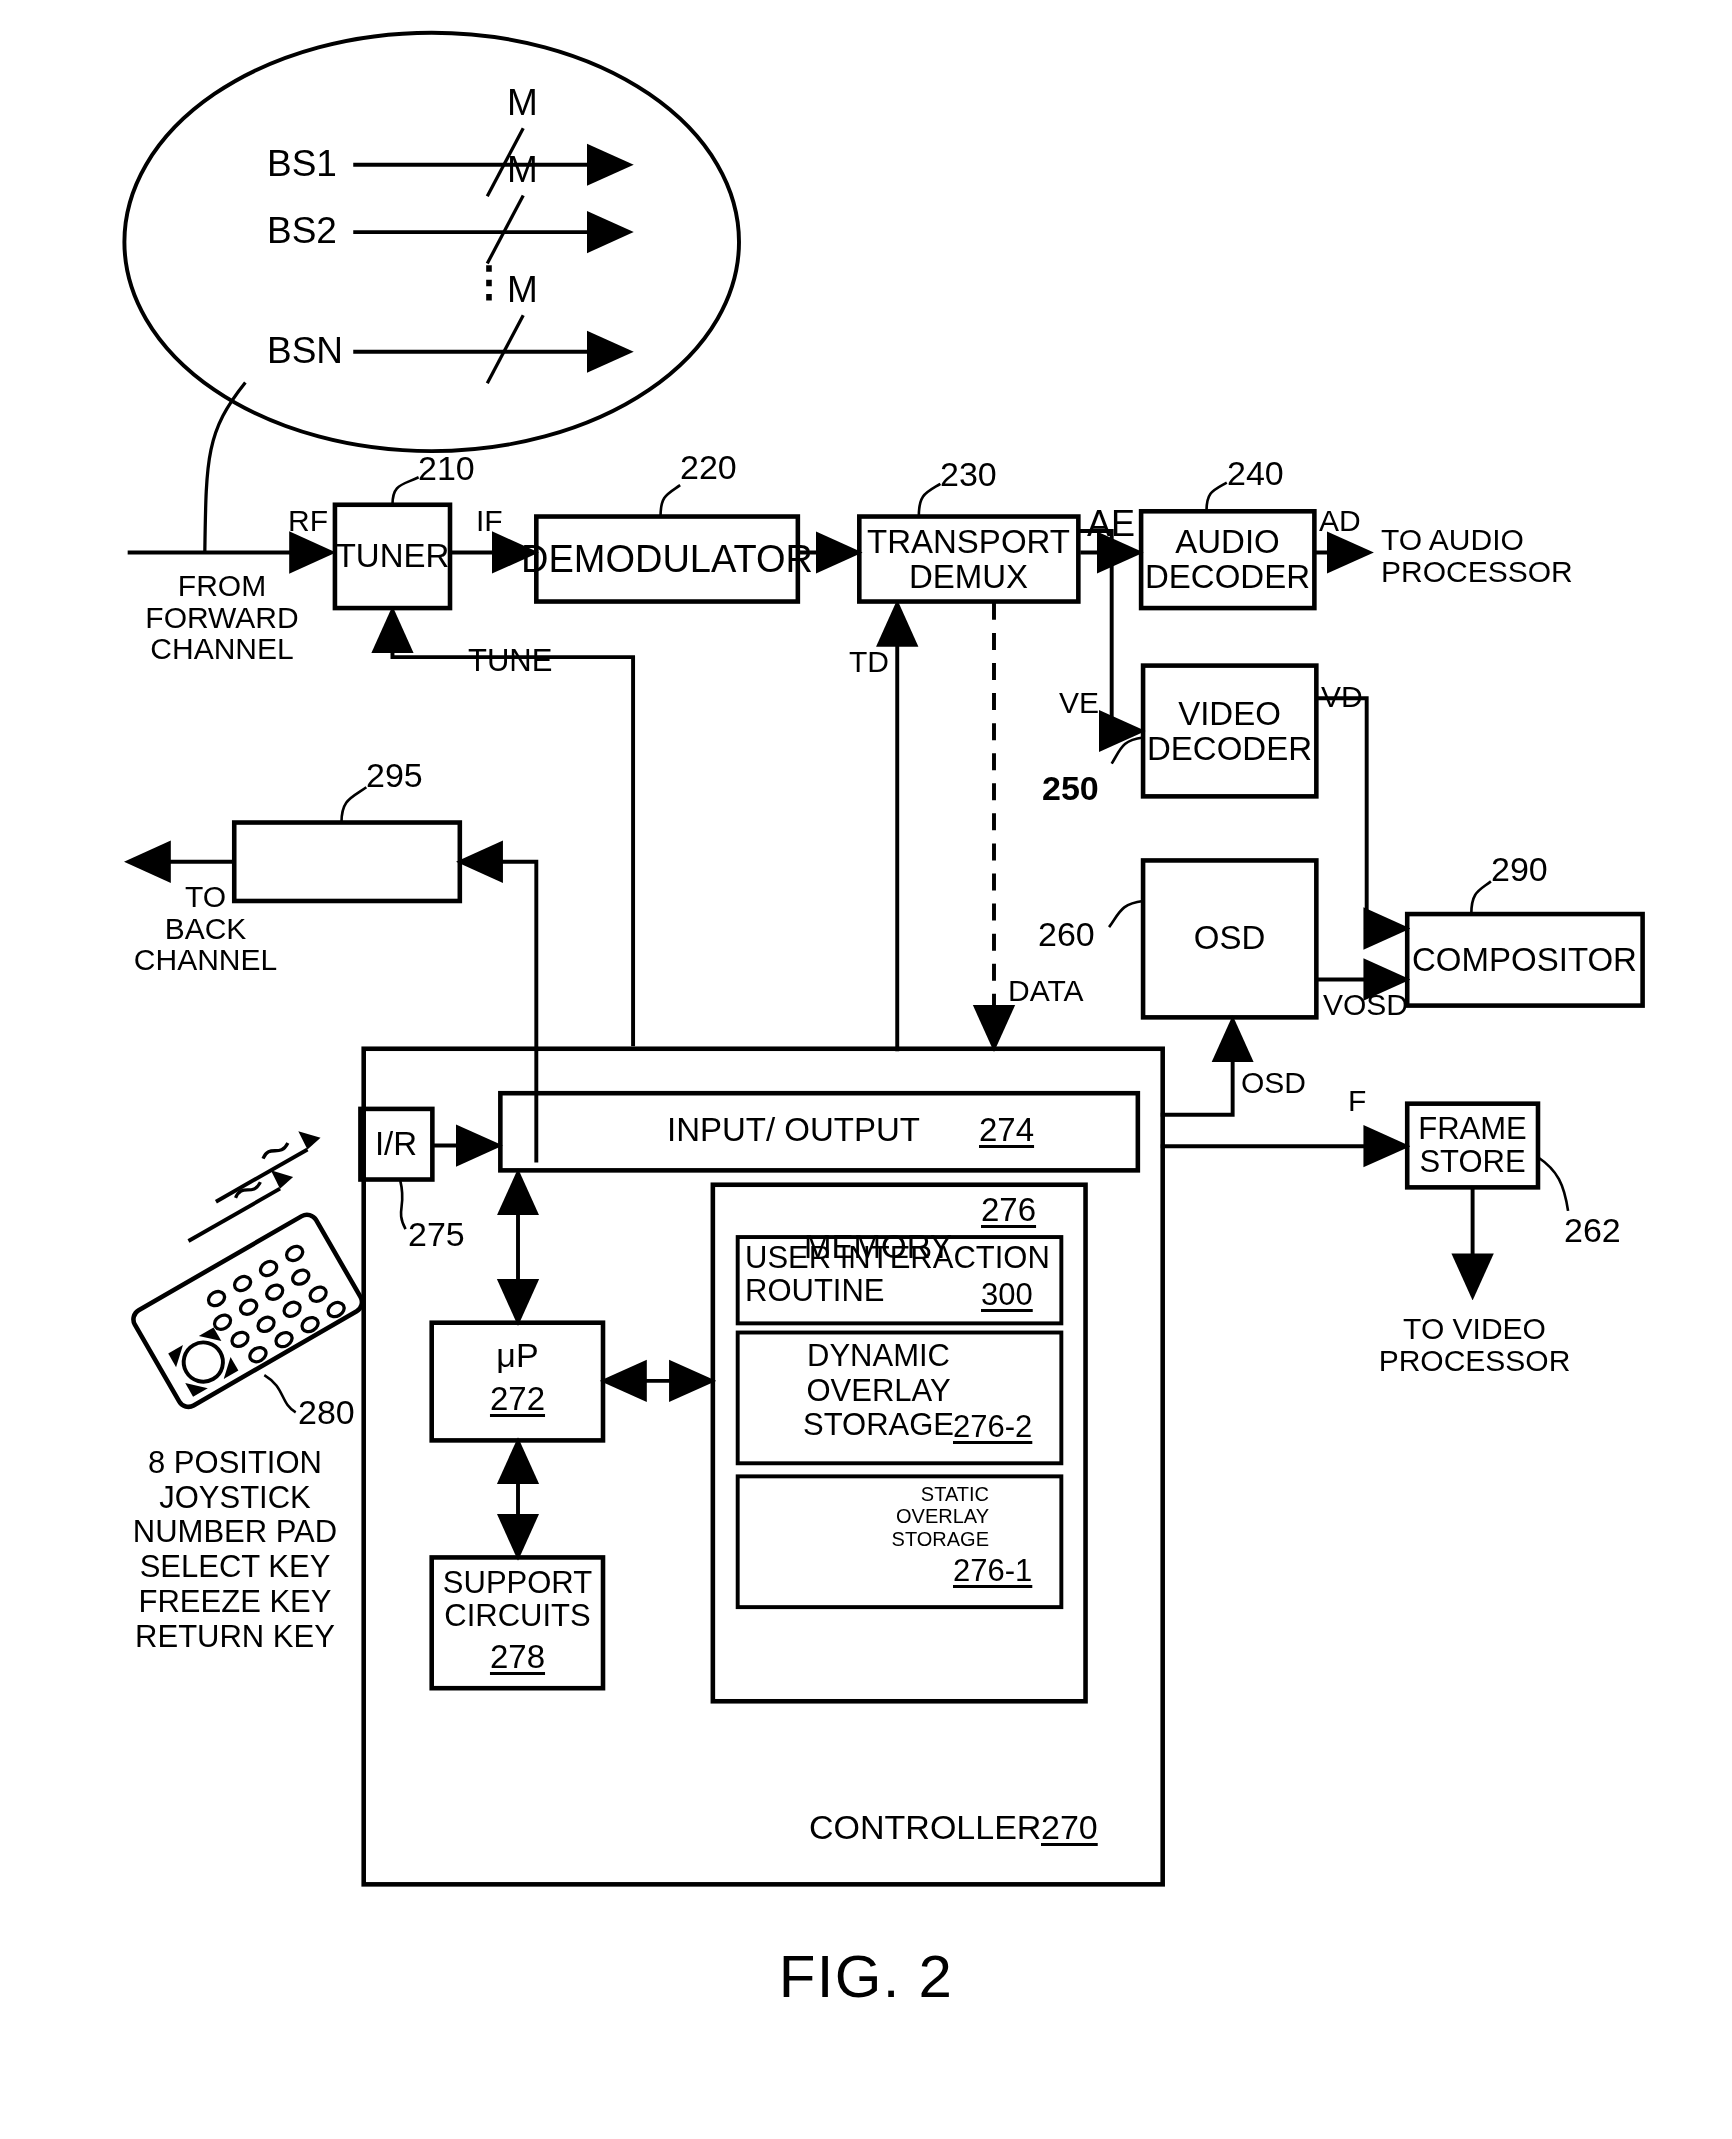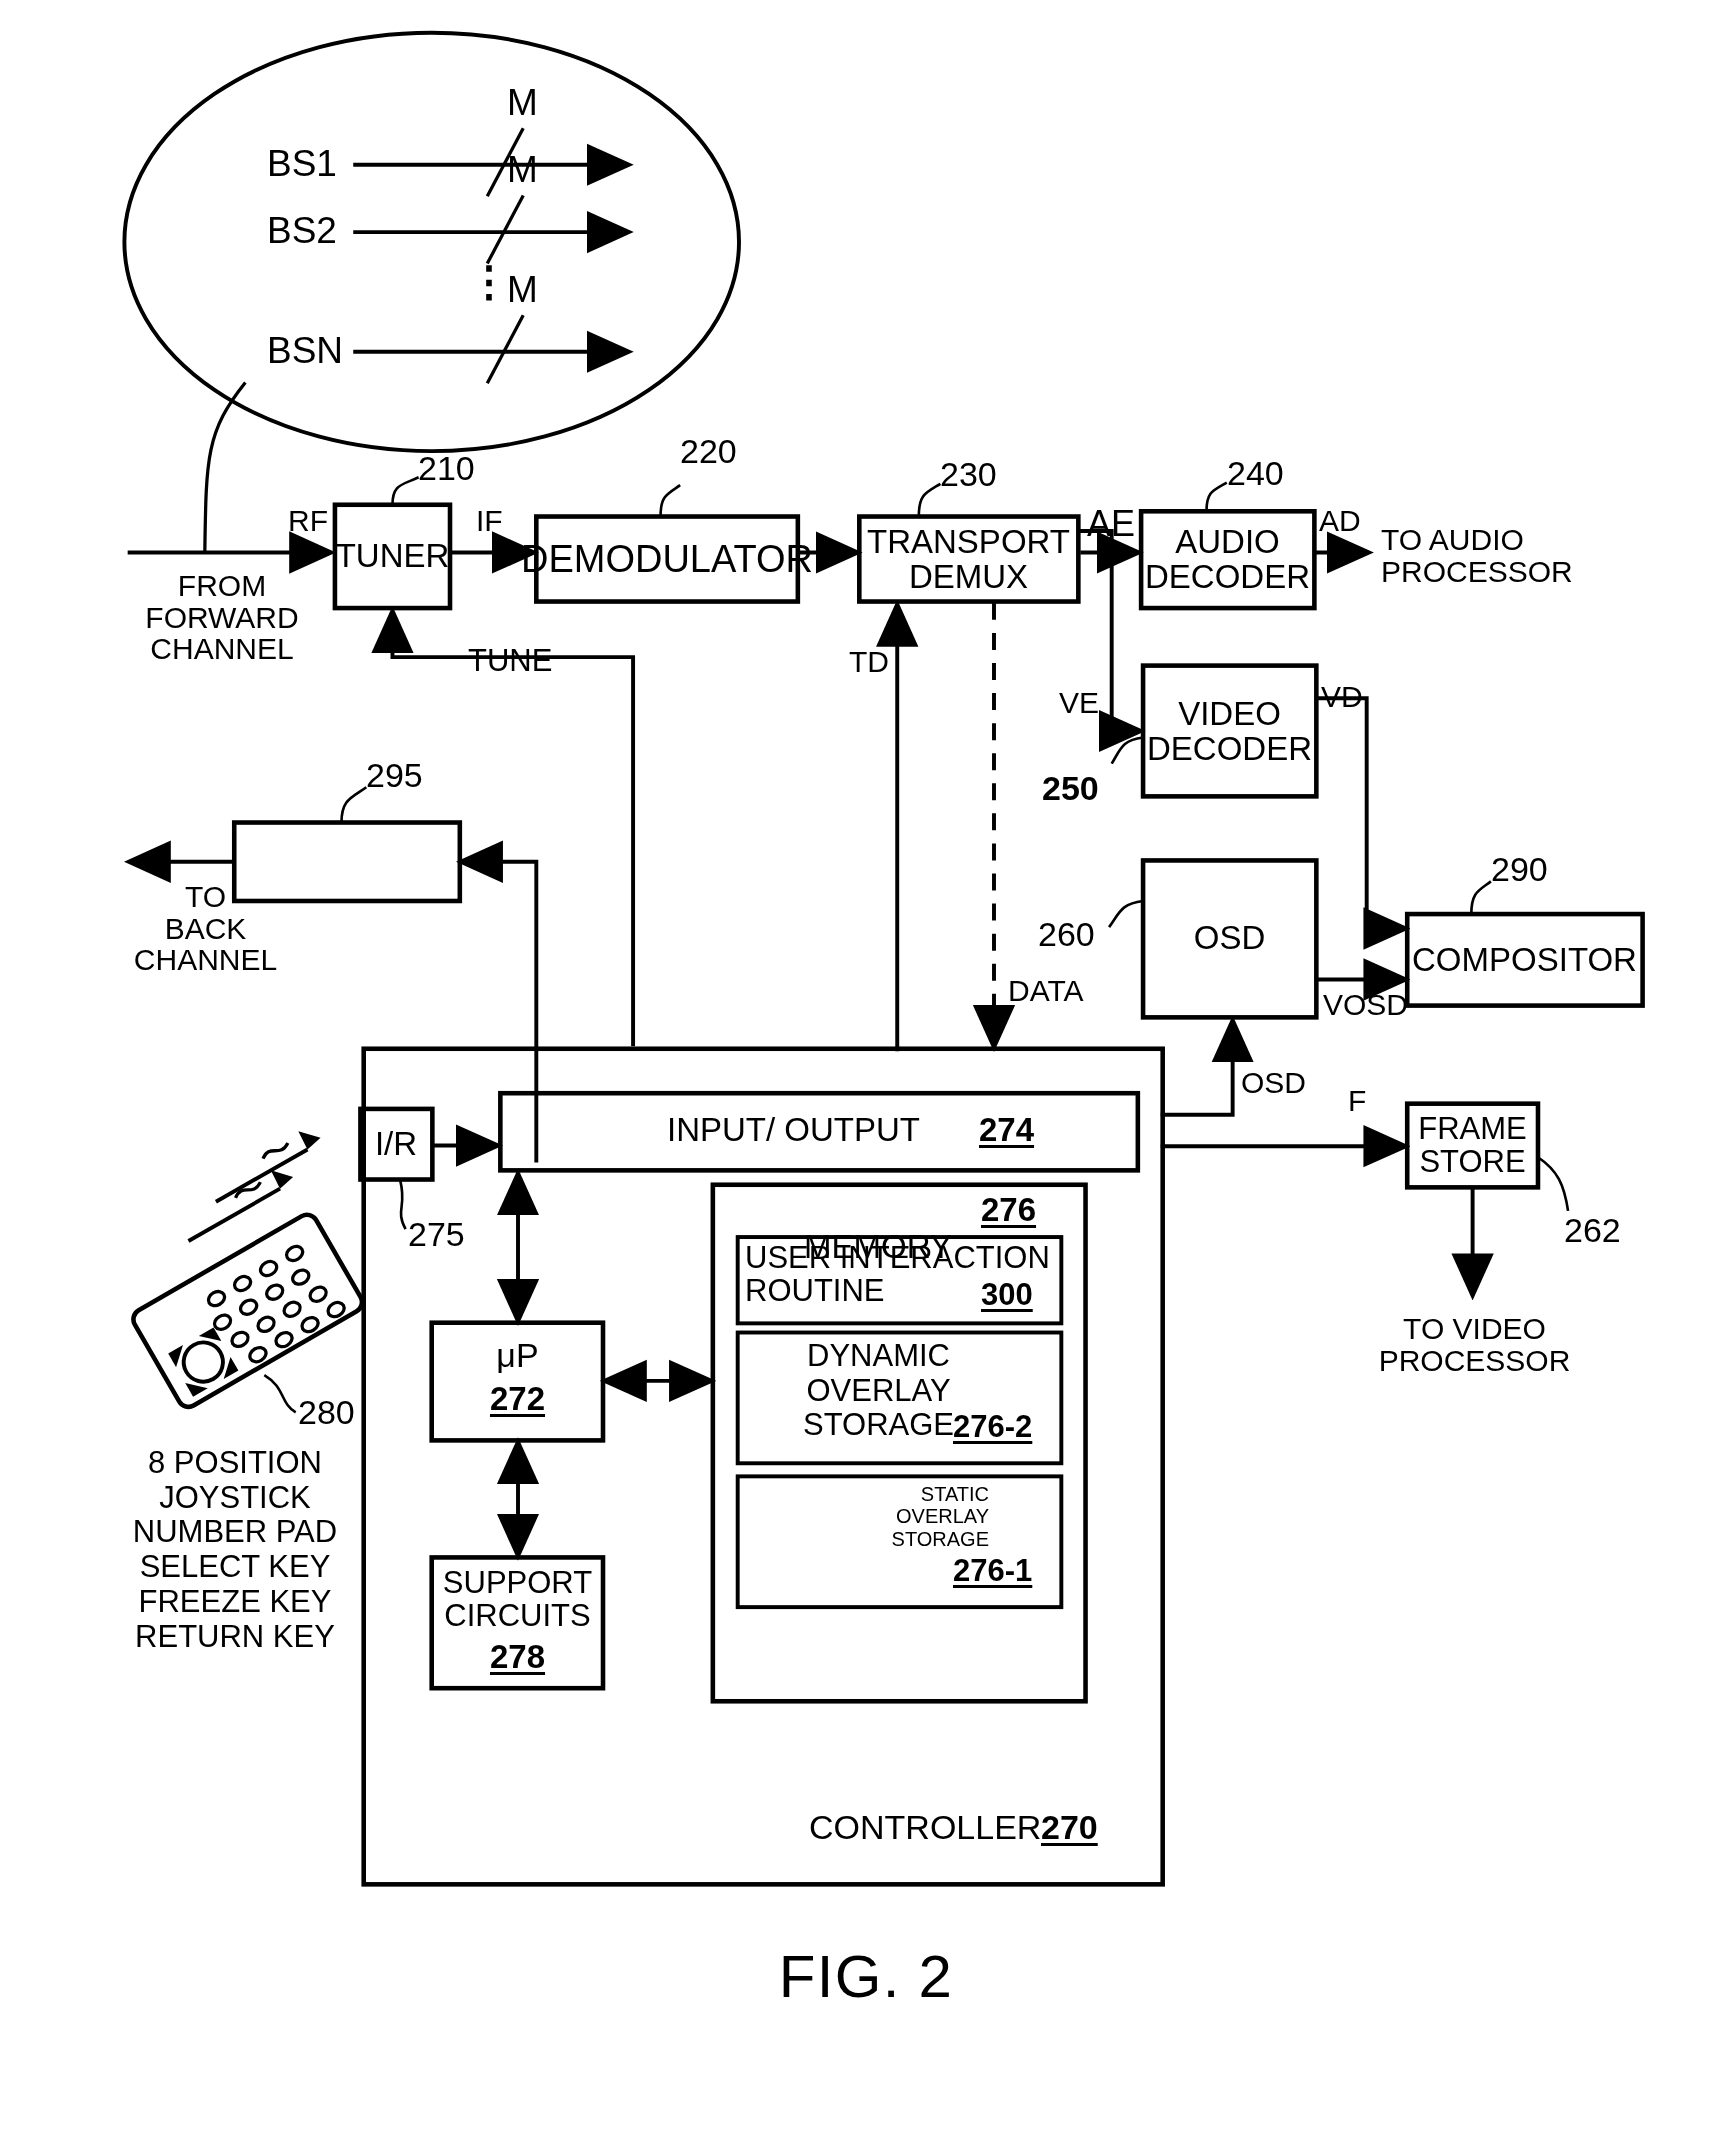--- a/index.html
+++ b/index.html
@@ -12,21 +12,21 @@
     overflow:hidden;
   }
   #svgcanvas{position:absolute;left:0;top:0;width:1733px;height:2140px;}
   .lbl{position:absolute;white-space:pre;line-height:1.05;}
   .c{text-align:center;}
   .blocktext{
     position:absolute;display:flex;align-items:center;justify-content:center;
     text-align:center;white-space:pre-line;line-height:1.05;
   }
   .refnum{position:absolute;white-space:nowrap;}
-  .und{text-decoration:underline;text-underline-offset:3.9px;font-weight:bold;}
+  .und{text-decoration:underline;text-underline-offset:3.9px;}
 </style>
 </head>
 <body>
 
 <div id="root">
 
   <svg id="svgcanvas" viewBox="0 0 2650 3273">
     <defs>
       <marker id="arw" viewBox="0 0 12 12" refX="10.5" refY="6" markerWidth="12" markerHeight="12" orient="auto-start-reverse">
         <path d="M0,0.6 L12,6 L0,11.4 Z" fill="#000"></path>
@@ -217,21 +217,21 @@
 PROCESSOR</div>
 
   <div class="lbl c" style="left:124px;top:881px;width:163px;font-size:30px;">TO
 BACK
 CHANNEL</div>
 
   <div class="blocktext" style="left:335px;top:505px;width:115px;height:103px;font-size:33px;">TUNER</div>
   <div class="refnum" style="left:418px;top:449px;font-size:34px;">210</div>
 
   <div class="blocktext" style="left:536px;top:517px;width:262px;height:85px;font-size:38px;">DEMODULATOR</div>
-  <div class="refnum" style="left:680px;top:432px;font-size:34px;">220</div>
+  <div class="refnum" style="left:680px;top:448px;font-size:34px;">220</div>
 
   <div class="blocktext" style="left:859px;top:517px;width:219px;height:85px;font-size:33px;">TRANSPORT
 DEMUX</div>
   <div class="refnum" style="left:940px;top:455px;font-size:34px;">230</div>
 
   <div class="blocktext" style="left:1141px;top:511px;width:173px;height:97px;font-size:33px;">AUDIO
 DECODER</div>
   <div class="refnum" style="left:1227px;top:454px;font-size:34px;">240</div>
 
   <div class="blocktext" style="left:1143px;top:666px;width:173px;height:131px;font-size:33px;">VIDEO

